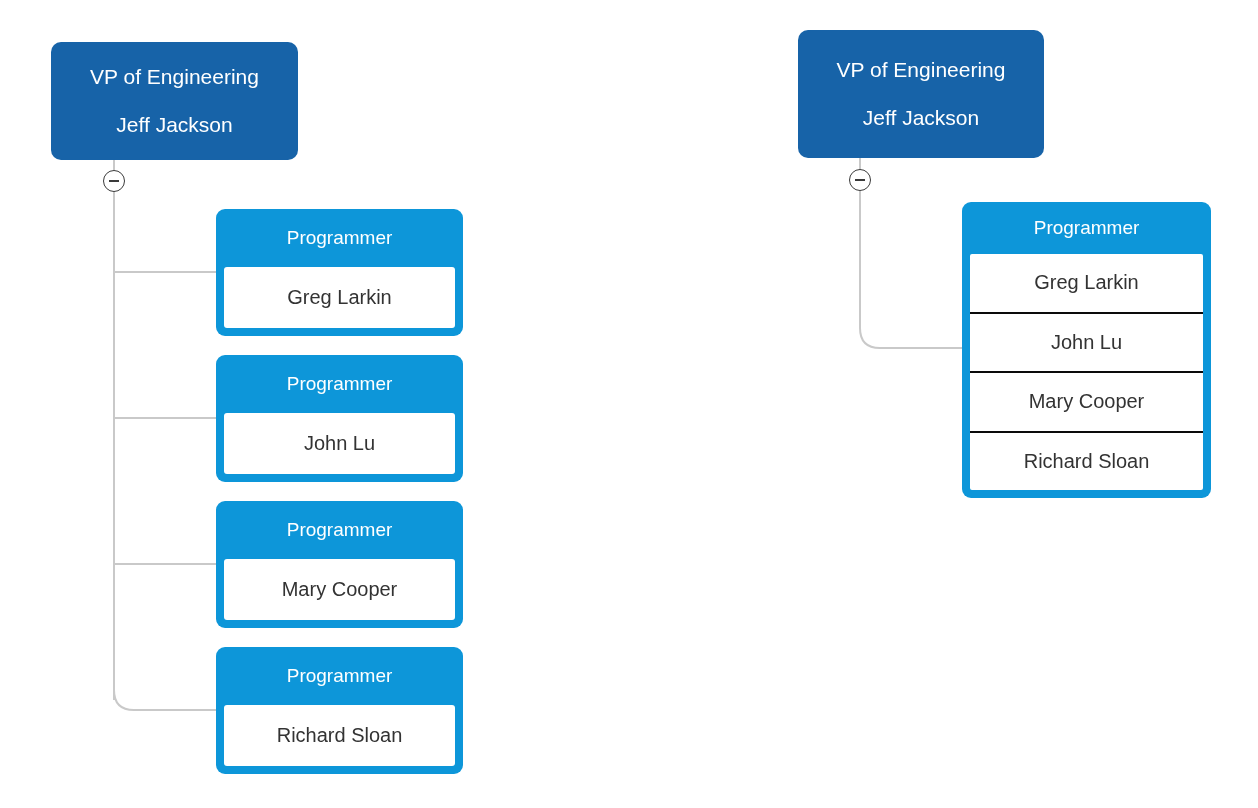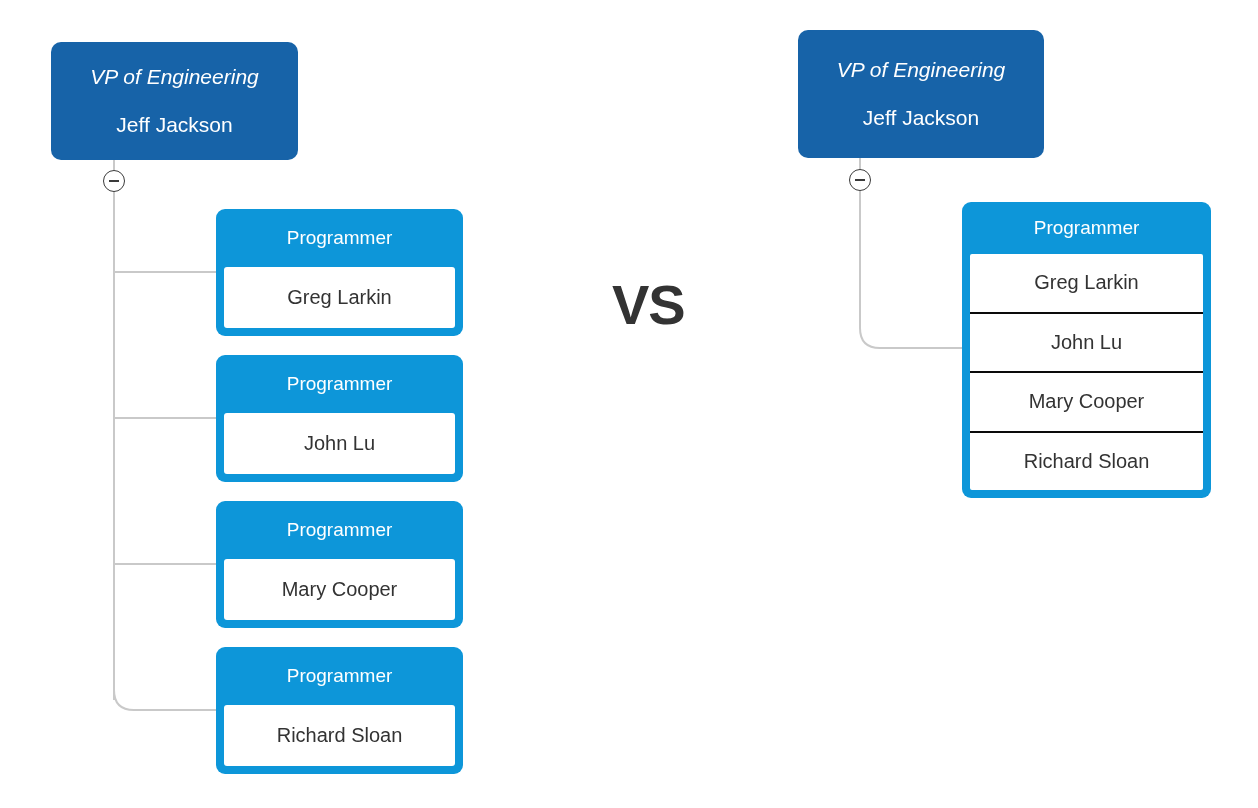--- a/index.html
+++ b/index.html
@@ -39,21 +39,20 @@
     align-items: center;
     justify-content: center;
     box-sizing: border-box;
   }
   .root-title {
     font-size: 21px;
     line-height: 26px;
     color: #ffffff;
     text-align: center;
     margin-bottom: 22px;
-    font-style: italic;
   }
   .root-name {
     font-size: 21px;
     line-height: 26px;
     color: #ffffff;
     text-align: right;
   }
 
   
   .toggle {
@@ -198,21 +197,20 @@
   <div class="person-card" style="left:216px; top:501px; width:247px; height:127px;">
     <div class="card-title">Programmer</div>
     <div class="card-body">Mary Cooper</div>
   </div>
 
   <div class="person-card" style="left:216px; top:647px; width:247px; height:127px;">
     <div class="card-title">Programmer</div>
     <div class="card-body">Richard Sloan</div>
   </div>
 
-  <div class="vs-label" style="left:612px; top:272px;">VS</div>
 
   <div class="root-node" style="left:798px; top:30px; width:246px; height:128px;">
     <div class="root-title">VP of Engineering</div>
     <div class="root-name">Jeff Jackson</div>
   </div>
 
   <div class="toggle" style="left:849px; top:169px;">
     <span class="minus"></span>
   </div>
 

